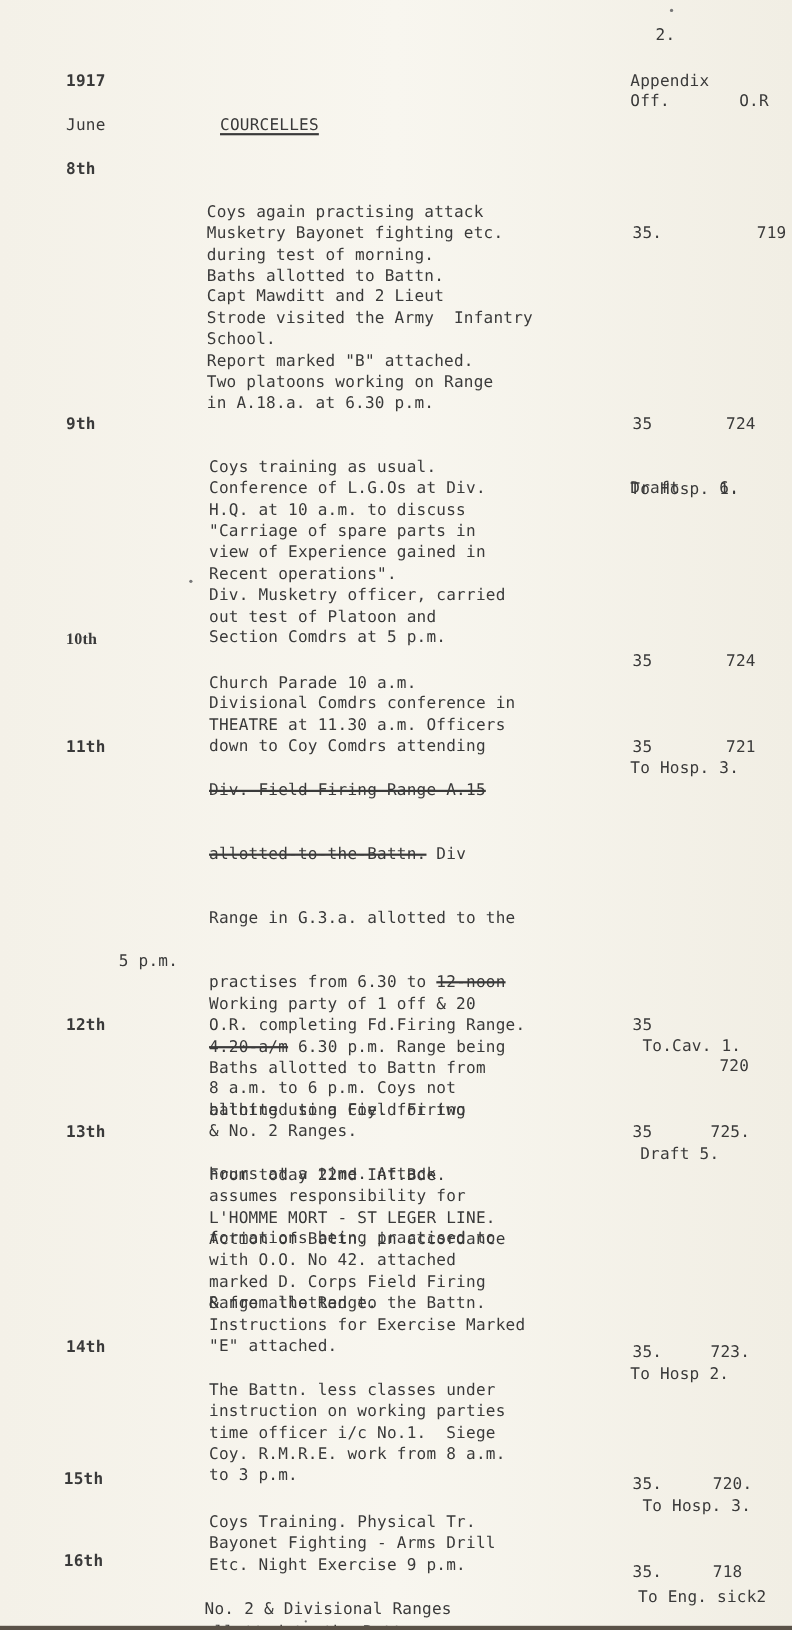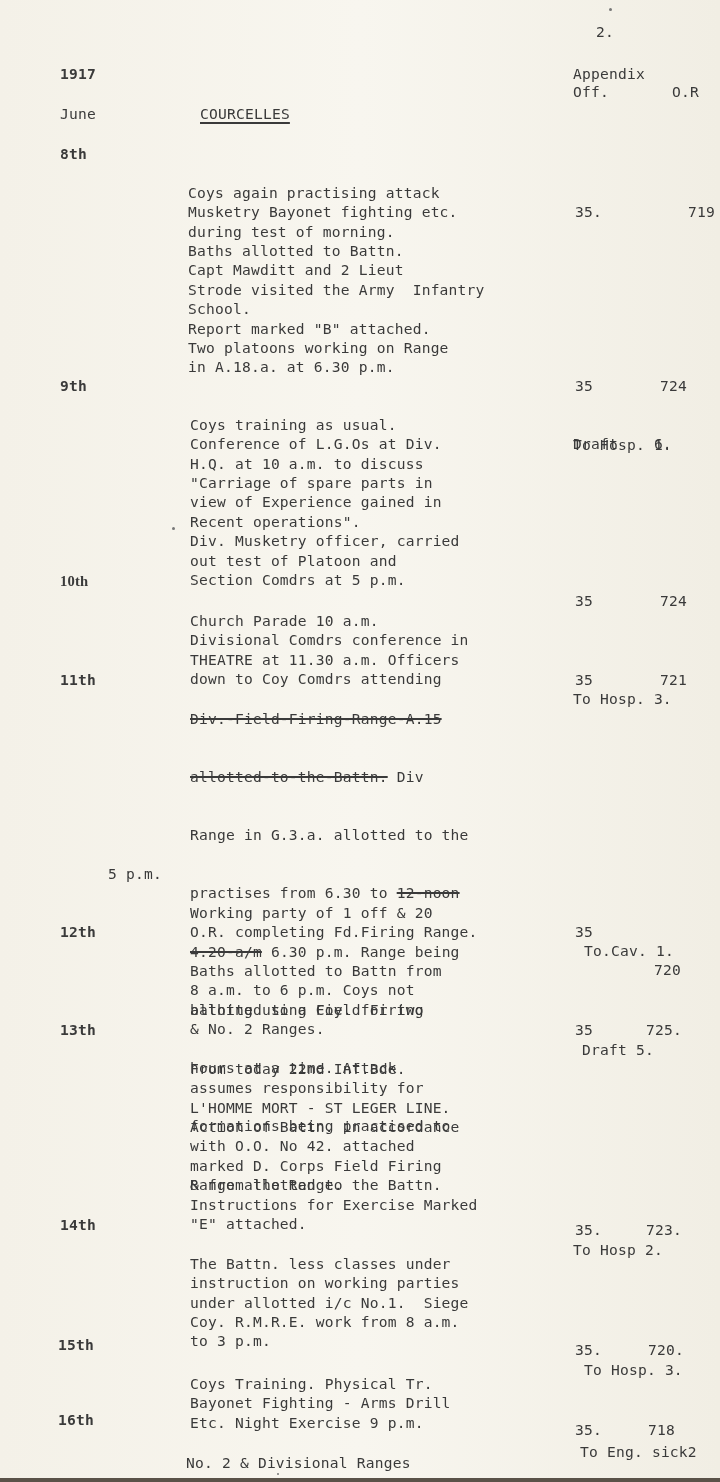--- a/index.html
+++ b/index.html
@@ -90,21 +90,21 @@
   <div class="t bold" style="left:60px;top:1020px;">13th</div>
   <div class="t lines" style="left:190px;top:1020px;">
     <div>From today 22nd Inf.Bde.</div><div>assumes responsibility for</div><div>L'HOMME MORT - ST LEGER LINE.</div><div>Action of Battn. in accordance</div><div>with O.O. No 42. attached</div><div>marked D. Corps Field Firing</div><div>Range allotted to the Battn.</div><div>Instructions for Exercise Marked</div><div>"E" attached.</div>
   </div>
   <div class="t" style="left:575px;top:1020px;">35</div>
   <div class="t" style="left:646px;top:1020px;">725.</div>
   <div class="t" style="left:582px;top:1040px;">Draft 5.</div>
 
   <div class="t bold" style="left:60px;top:1215px;">14th</div>
   <div class="t lines" style="left:190px;top:1215px;">
-    <div>The Battn. less classes under</div><div>instruction on working parties</div><div>under allotted i/c No.1.  Siege</div><div>Coy. R.M.R.E. work from 8 a.m.</div><div>to 3 p.m.</div>
+    <div>The Battn. less classes under</div><div>instruction on working parties</div><div>time officer i/c No.1.  Siege</div><div>Coy. R.M.R.E. work from 8 a.m.</div><div>to 3 p.m.</div>
   </div>
   <div class="t" style="left:575px;top:1220px;">35.</div>
   <div class="t" style="left:646px;top:1220px;">723.</div>
   <div class="t" style="left:573px;top:1240px;">To Hosp 2.</div>
 
   <div class="t bold" style="left:58px;top:1335px;">15th</div>
   <div class="t lines" style="left:190px;top:1335px;">
     <div>Coys Training. Physical Tr.</div><div>Bayonet Fighting - Arms Drill</div><div>Etc. Night Exercise 9 p.m.</div>
   </div>
   <div class="t" style="left:575px;top:1340px;">35.</div>

